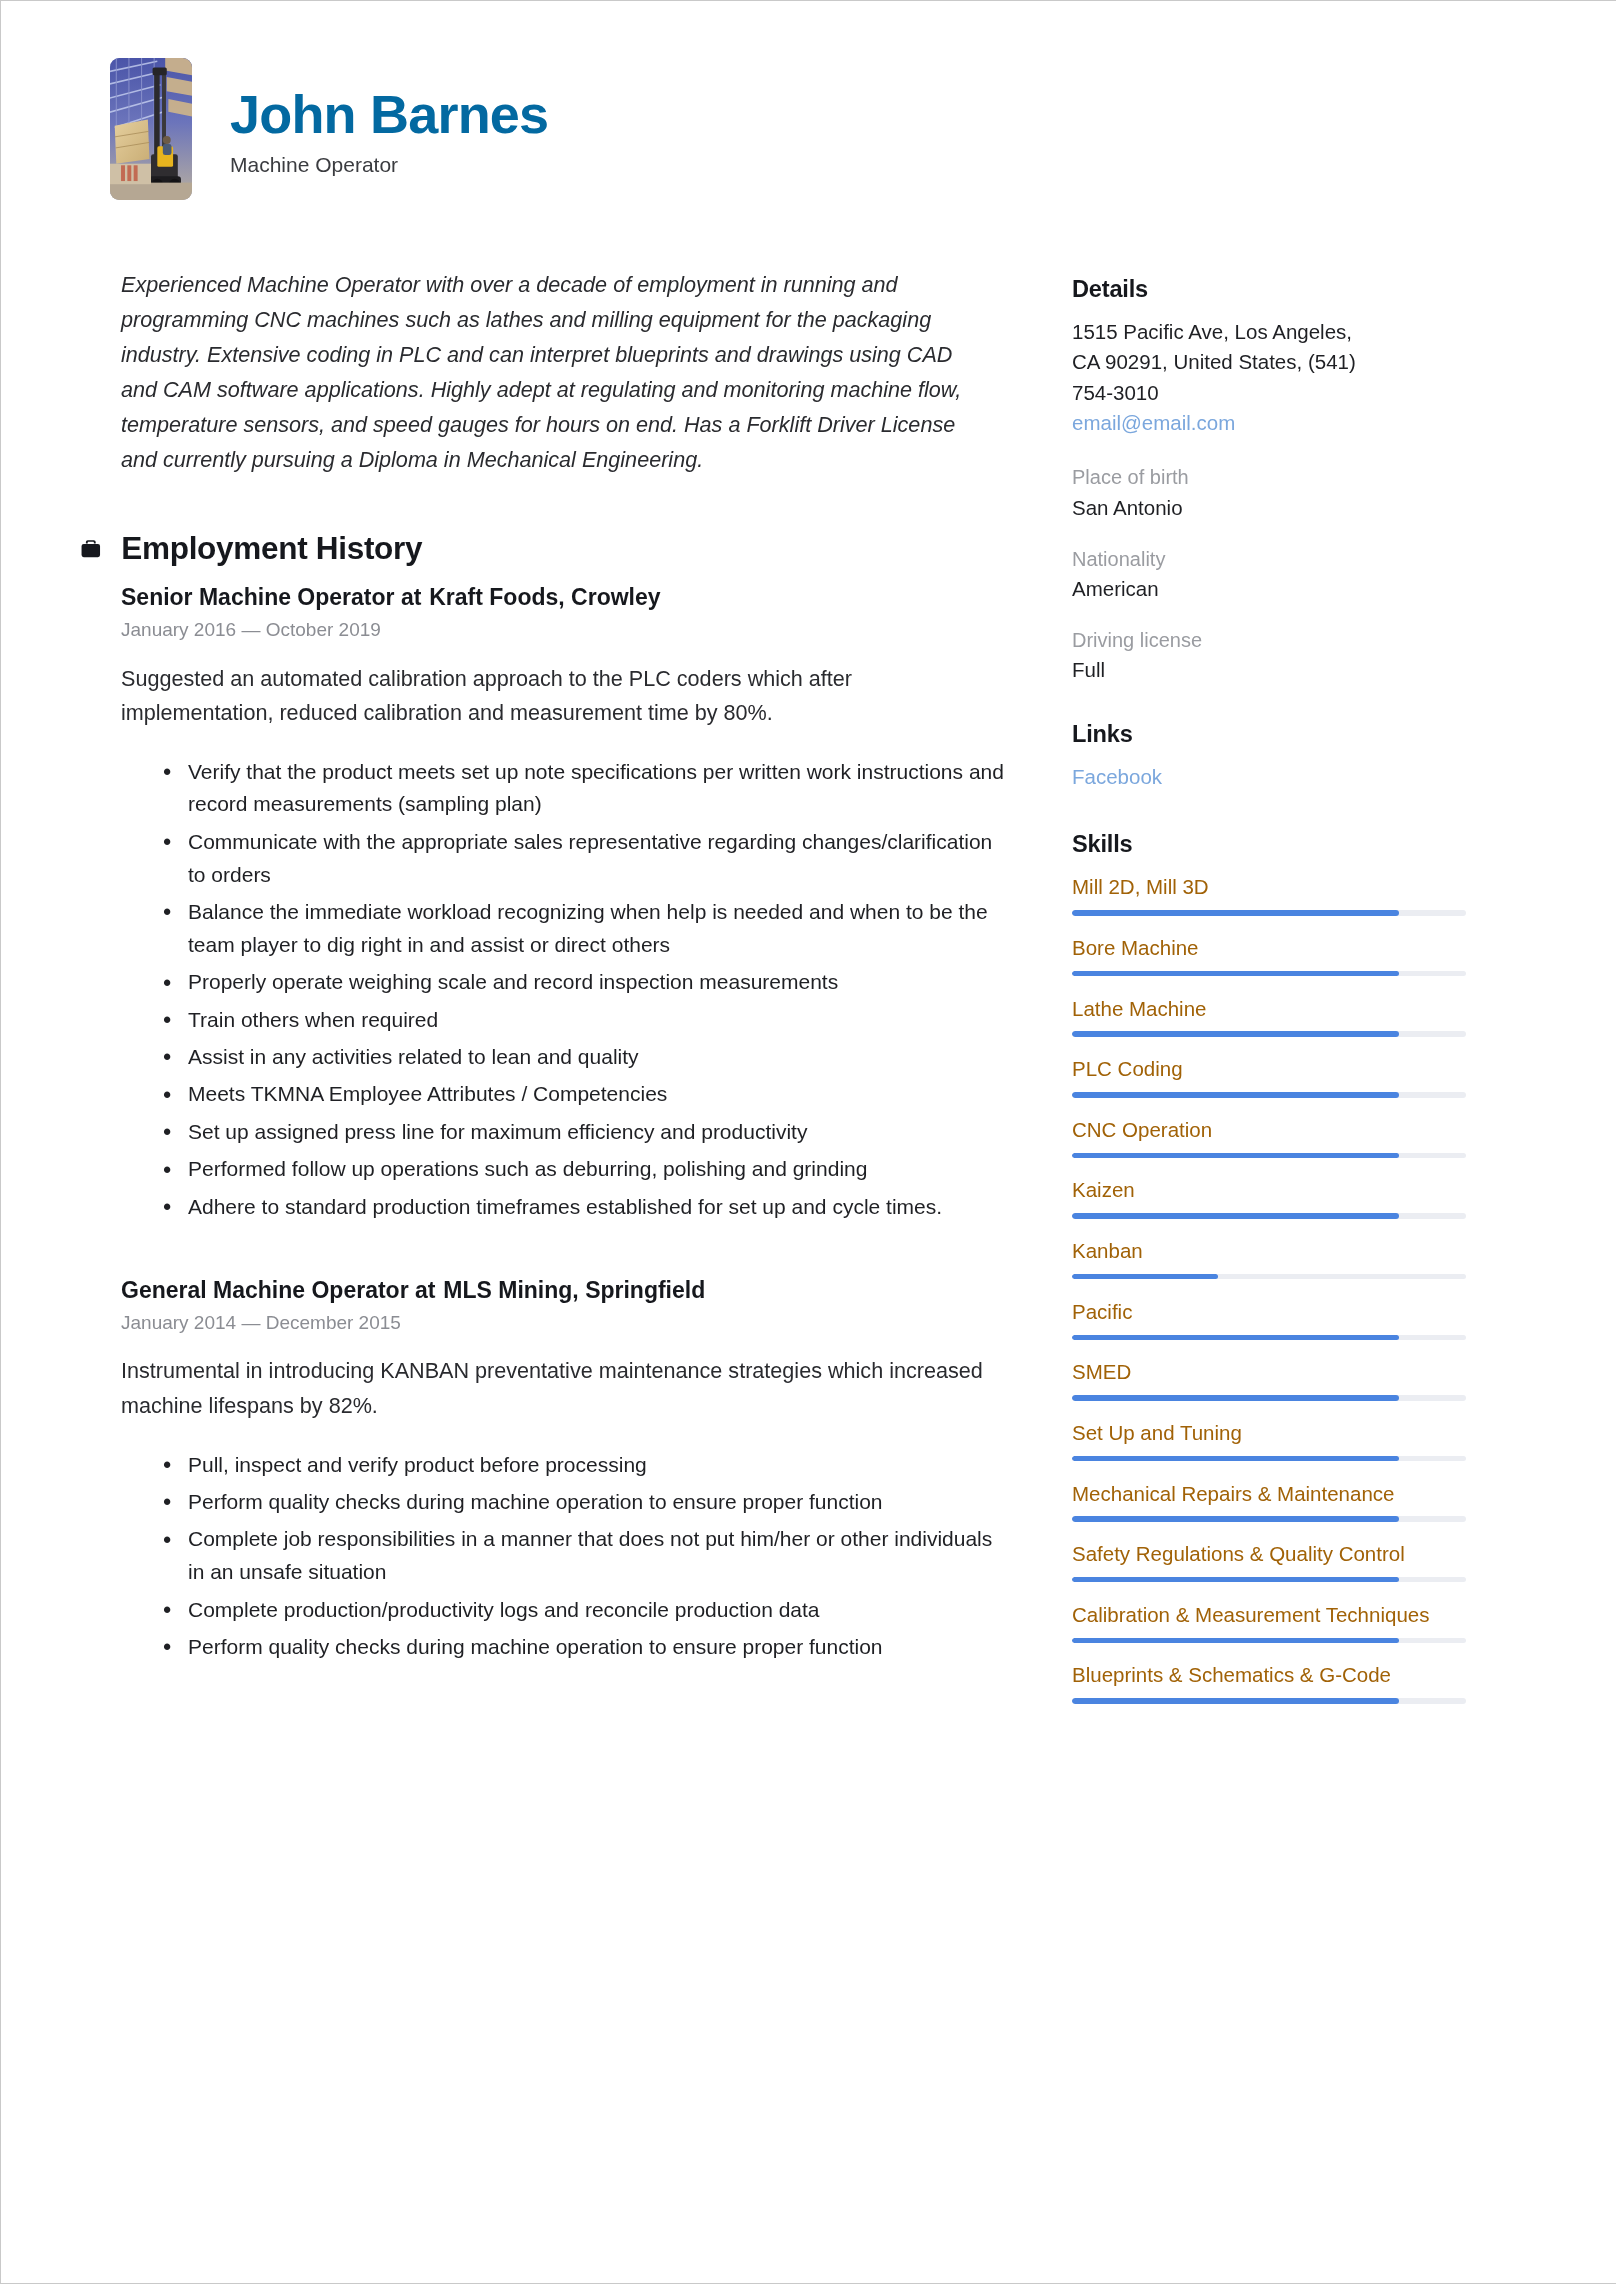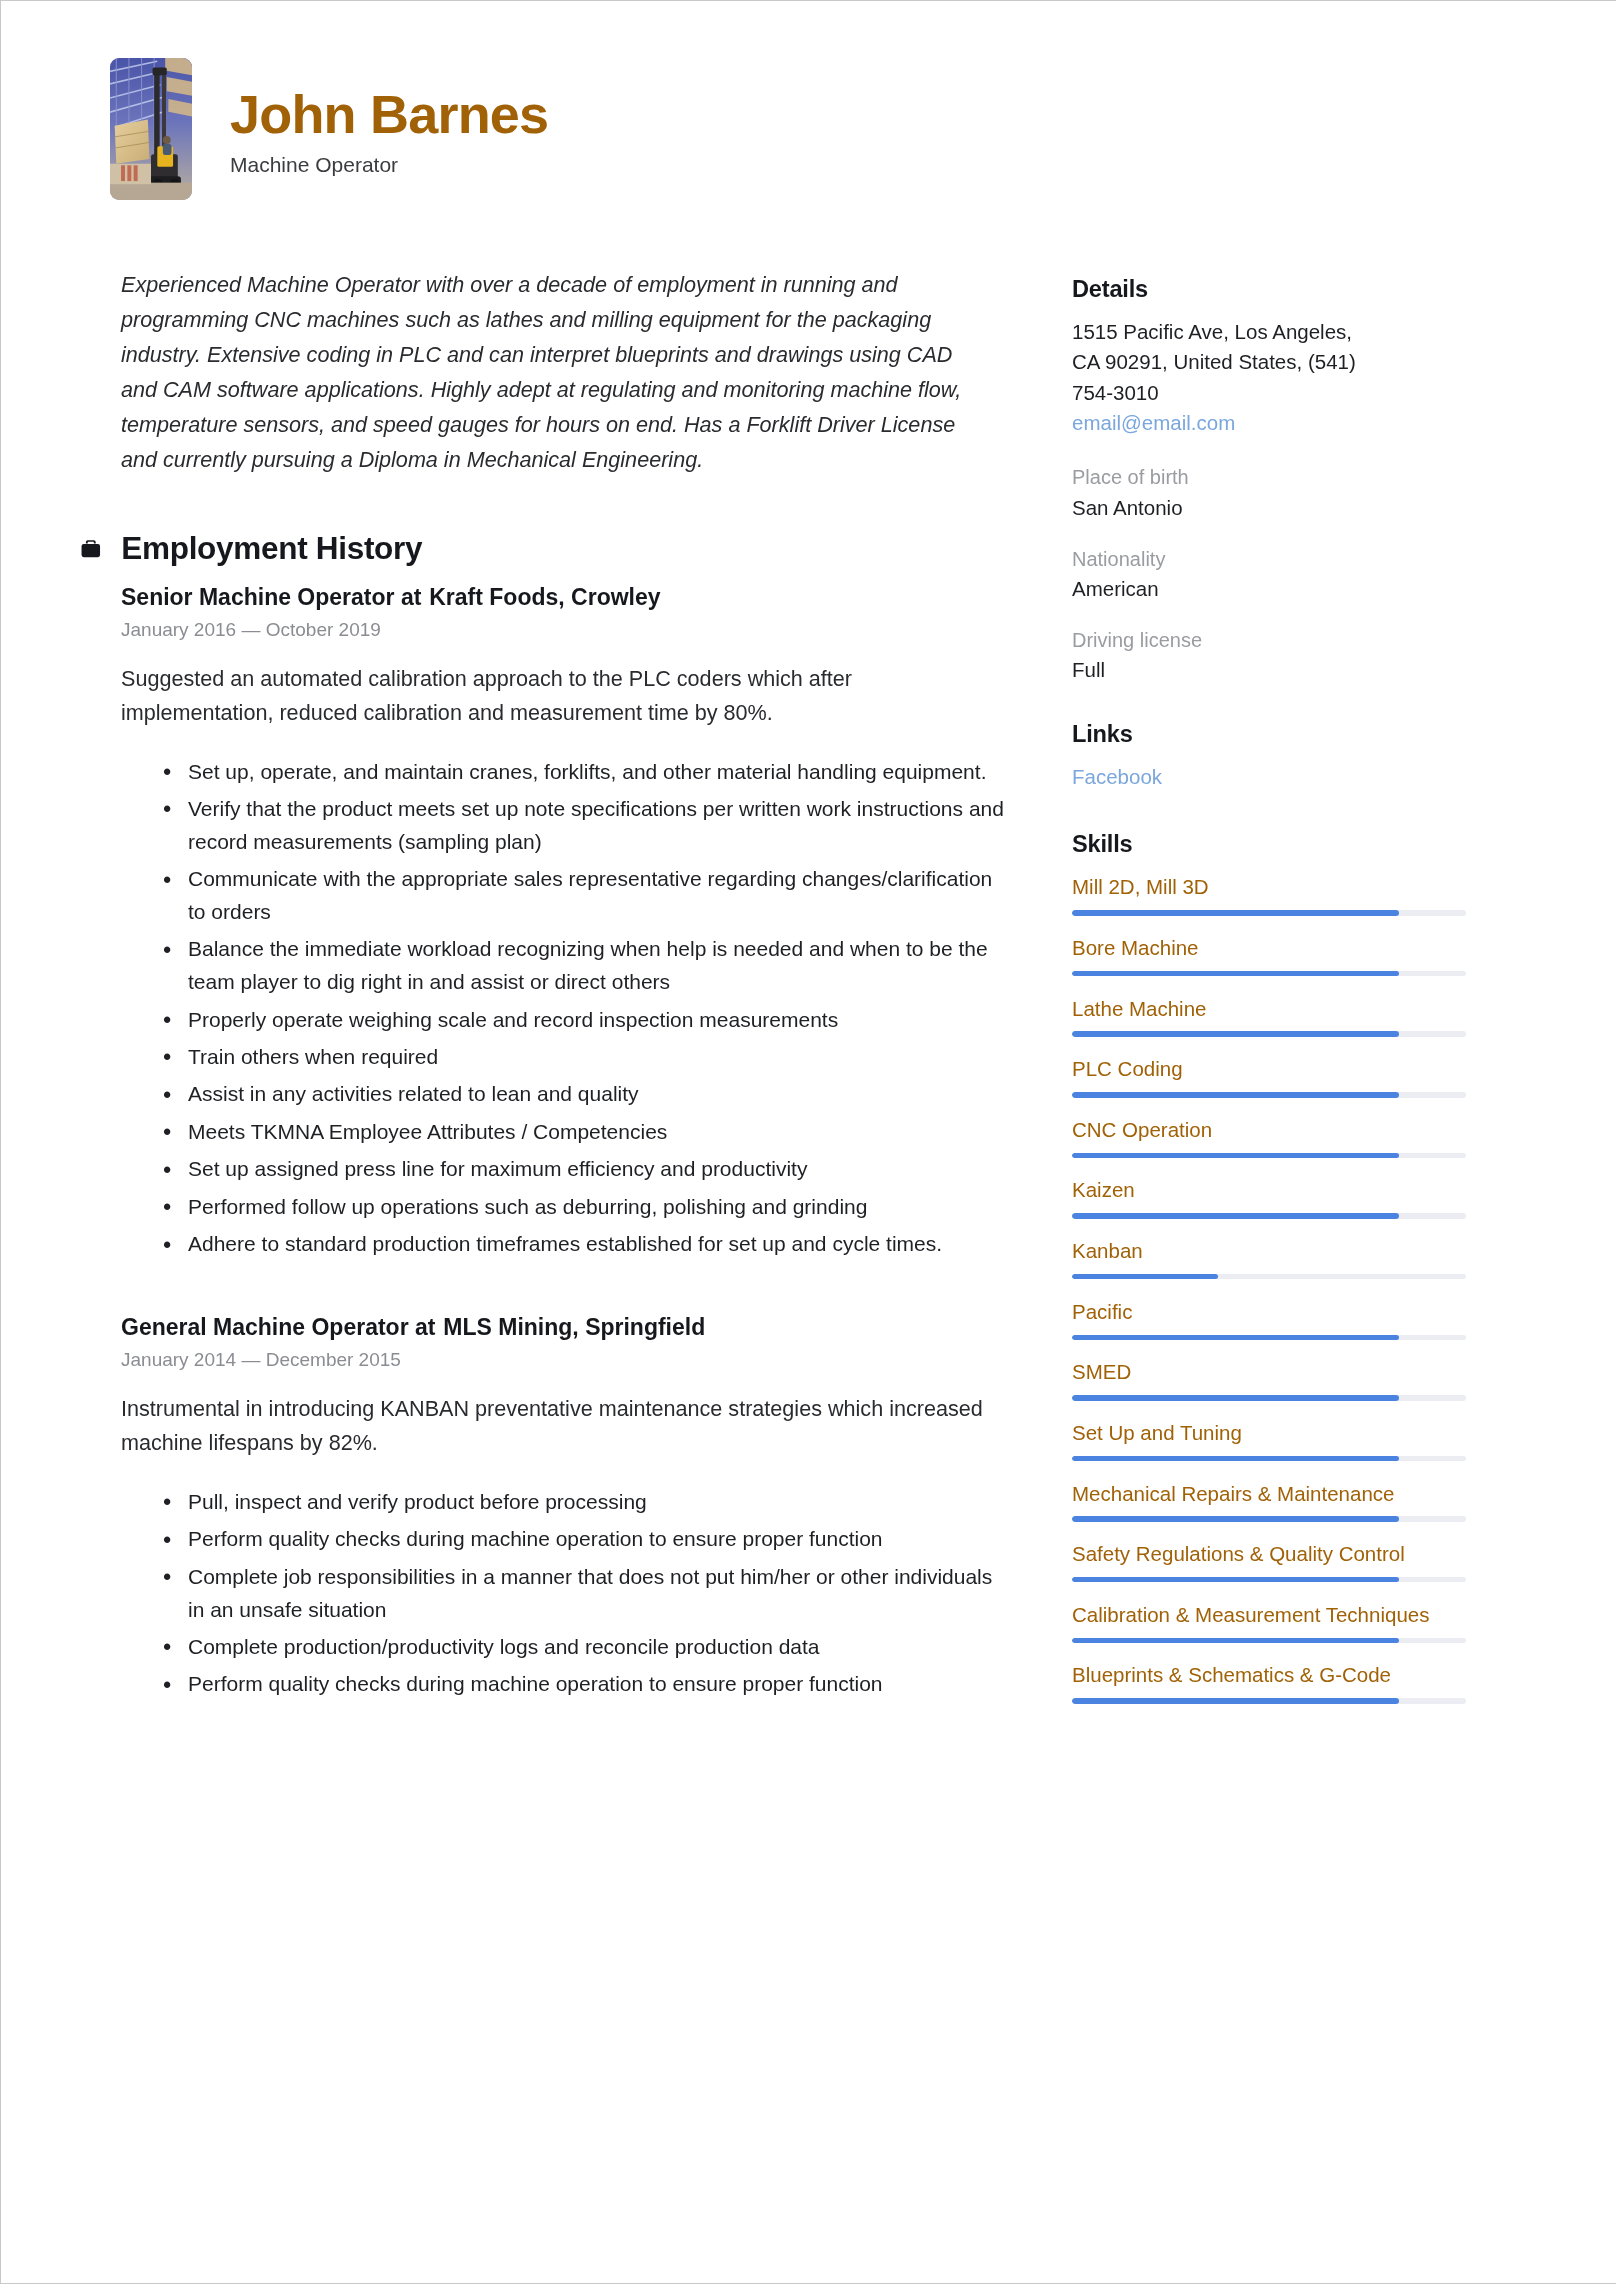--- a/index.html
+++ b/index.html
@@ -34,21 +34,21 @@
     flex: 0 0 82px;
     overflow: hidden;
     position: relative;
     background: #8e9ac7;
   }
   .avatar svg { display: block; width: 100%; height: 100%; }
   .header-text { padding-top: 4.7px; }
   .full-name {
     font-size: 54px;
     font-weight: 700;
-    color: #a16207;
+    color: #0369a1;
     letter-spacing: -0.8px;
     line-height: 1.05;
   }
   .job-title {
     font-size: 21px;
     color: #3b3c40;
     margin-top: 11px;
     font-weight: 400;
   }
 
@@ -290,21 +290,20 @@
           <span class="section-title">Employment History</span>
         </div>
 
         <div class="job">
           <div class="job-heading">
             <span>Senior Machine Operator at</span><span class="company">Kraft Foods, Crowley</span>
           </div>
           <div class="job-dates">January 2016 — October 2019</div>
           <div class="job-summary">Suggested an automated calibration approach to the PLC coders which after implementation, reduced calibration and measurement time by 80%.</div>
           <ul class="job-bullets">
-            <li>Set up, operate, and maintain cranes, forklifts, and other material handling equipment.</li>
             <li>Verify that the product meets set up note specifications per written work instructions and record measurements (sampling plan)</li>
             <li>Communicate with the appropriate sales representative regarding changes/clarification to orders</li>
             <li>Balance the immediate workload recognizing when help is needed and when to be the team player to dig right in and assist or direct others</li>
             <li>Properly operate weighing scale and record inspection measurements</li>
             <li>Train others when required</li>
             <li>Assist in any activities related to lean and quality</li>
             <li>Meets TKMNA Employee Attributes / Competencies</li>
             <li>Set up assigned press line for maximum efficiency and productivity</li>
             <li>Performed follow up operations such as deburring, polishing and grinding</li>
             <li>Adhere to standard production timeframes established for set up and cycle times.</li>

